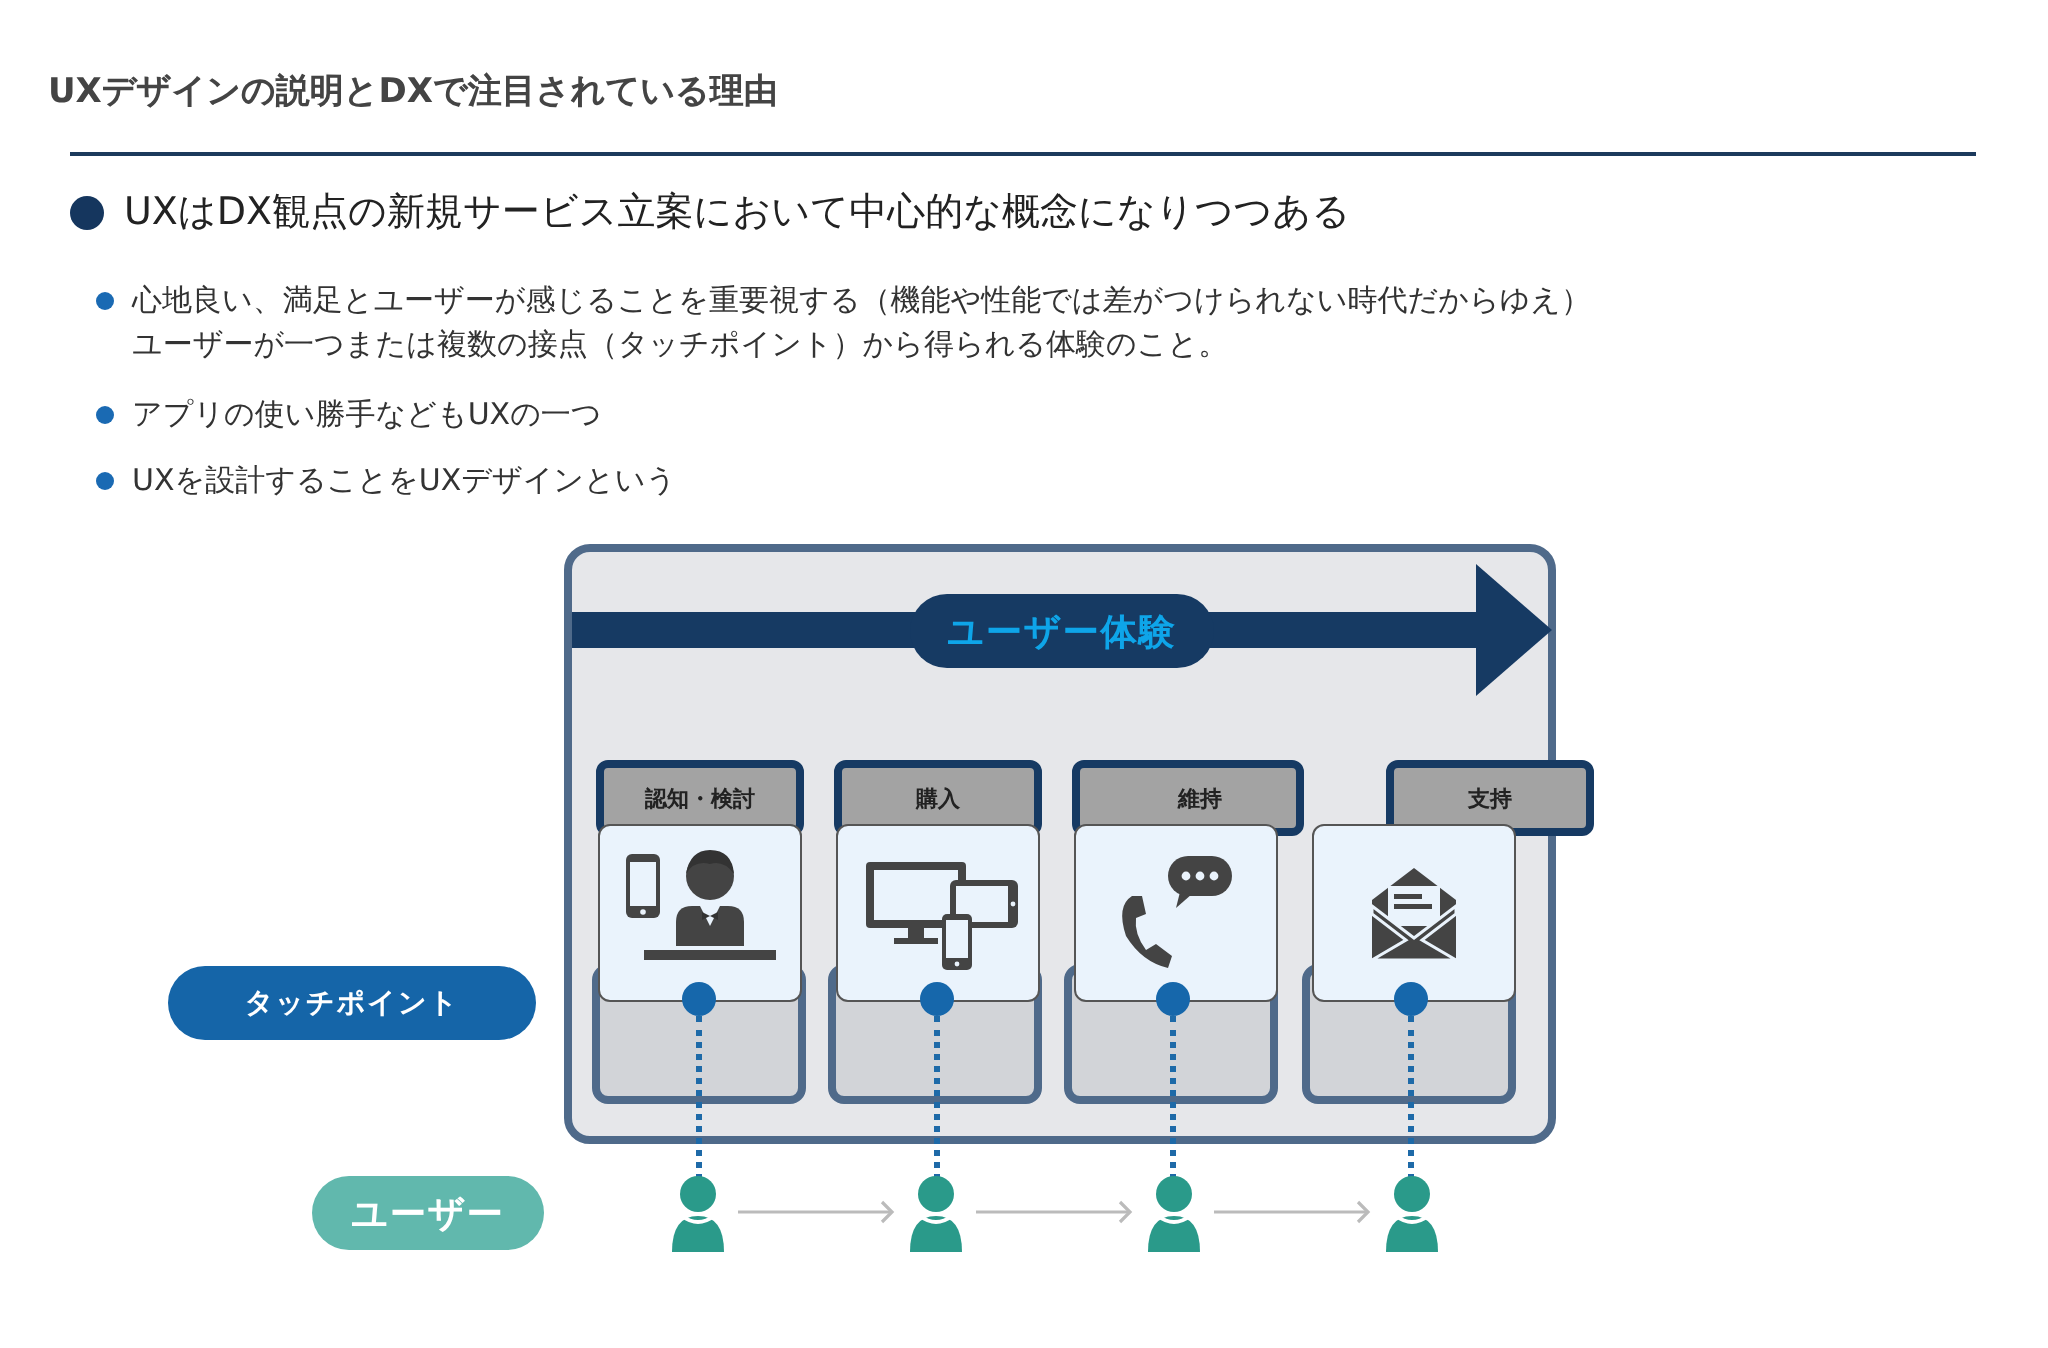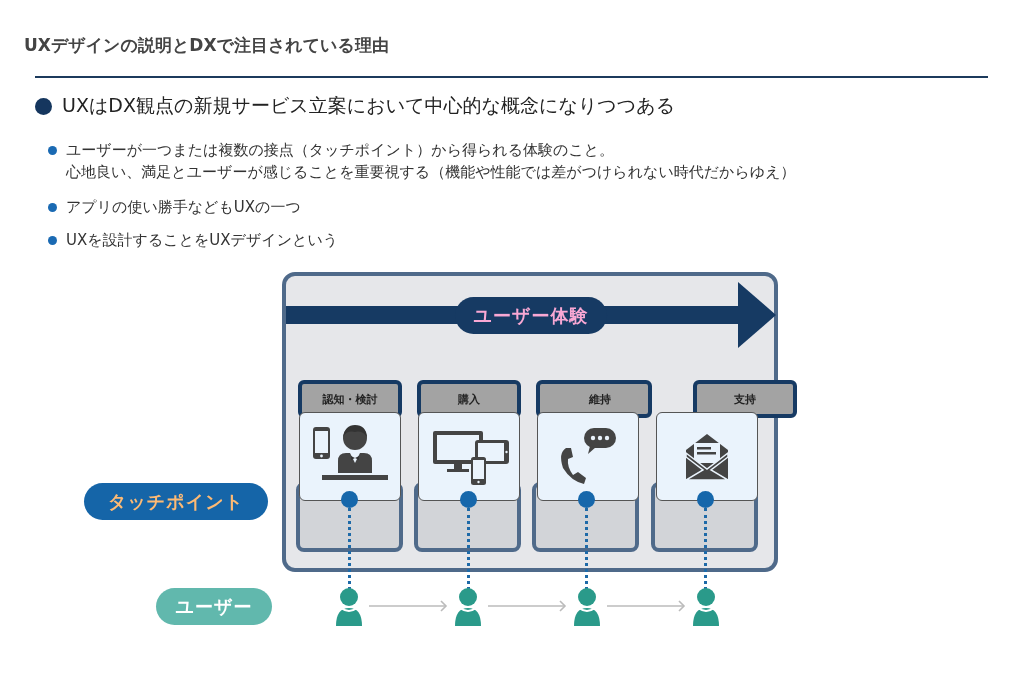--- a/index.html
+++ b/index.html
@@ -9,57 +9,57 @@
   #page-title { left:24px; top:34px; font-size:17px; font-weight:bold; color:#444; letter-spacing:0px; }
   #title-rule { left:35px; top:76px; width:953px; height:2px; background:#1c3a5c; }
   #heading { left:35px; top:93px; font-size:19px; font-weight:normal; color:#222; display:flex; align-items:center; }
   #heading .dot { width:17px; height:17px; border-radius:50%; background:#15365e; margin-right:10px; }
   .bullet { position:absolute; left:48px; font-size:15px; color:#333; line-height:22px; }
   .bullet .bdot { position:absolute; left:0; top:7px; width:9px; height:9px; border-radius:50%; background:#1a6ab3; }
   .bullet .btext { margin-left:18px; display:block; }
 
   #frame { left:282px; top:272px; width:488px; height:292px; border:4px solid #4f6a8a; border-radius:13px; background:#e6e7ea; }
   #arrow-svg { left:286px; top:276px; width:490px; height:80px; }
-  #ux-pill { left:455px; top:297px; width:152px; height:37px; border-radius:19px; background:#163a63; color:#f9a8d4;
+  #ux-pill { left:455px; top:297px; width:152px; height:37px; border-radius:19px; background:#163a63; color:#0ea5e9;
              font-size:18px; font-weight:bold; display:flex; align-items:center; justify-content:center; letter-spacing:1px; }
 
   .stage { position:absolute; top:360px; width:96px; height:30px; background:#a3a3a3; border:4px solid #163a63; border-radius:6px;
            font-size:11px; font-weight:bold; color:#222; display:flex; align-items:center; justify-content:center; box-sizing:content-box;margin-top:20px; }
   .stage .tip { position:absolute; left:50%; bottom:-11px; margin-left:-6px; width:0; height:0;
                 border-left:6px solid transparent; border-right:6px solid transparent; border-top:7px solid #163a63; }
 
   .tp-base { position:absolute; top:482px; width:99px; height:62px; background:#d2d4d8; border:4px solid #4f6a8a; border-radius:8px; }
   .tp-card { position:absolute; top:412px; width:100px; height:87px; background:#eaf3fc; border:1.5px solid #555; border-radius:6px; }
   .tp-card svg { position:absolute; left:0; top:0; }
   .tp-dot { position:absolute; top:491px; width:17px; height:17px; border-radius:50%; background:#1667ab; }
   .tp-line { position:absolute; top:508px; width:0; height:82px; border-left:3px dotted #1e6aa8; }
 
   .user { position:absolute; top:586px; width:28px; height:42px; }
   .flow-arrow { position:absolute; top:600px; height:12px; }
 
-  #touchpoint-pill { left:84px; top:483px; width:184px; height:37px; border-radius:19px; background:#1565a8; color:#fdba74;
-                     font-size:18px; font-weight:bold; display:flex; align-items:center; justify-content:center; letter-spacing:1px; }
+  #touchpoint-pill { left:84px; top:483px; width:184px; height:37px; border-radius:19px; background:#1565a8; color:#ffffff;
+                     font-size:14px; font-weight:bold; display:flex; align-items:center; justify-content:center; letter-spacing:1px; }
   #user-pill { left:156px; top:588px; width:116px; height:37px; border-radius:19px; background:#61b8ad; color:#fff;
                font-size:18px; font-weight:bold; display:flex; align-items:center; justify-content:center; letter-spacing:1px; }
 </style>
 </head>
 <body>
 
 <div id="page-title" class="abs">UXデザインの説明とDXで注目されている理由</div>
 <div id="title-rule" class="abs"></div>
 
 <div id="heading" class="abs">
   <span class="dot"></span>
   <span>UXはDX観点の新規サービス立案において中心的な概念になりつつある</span>
 </div>
 
 <div class="bullet" style="top:139px;">
   <span class="bdot"></span>
+  <span class="btext">心地良い、満足とユーザーが感じることを重要視する（機能や性能では差がつけられない時代だからゆえ）</span>
   <span class="btext">ユーザーが一つまたは複数の接点（タッチポイント）から得られる体験のこと。</span>
-  <span class="btext">心地良い、満足とユーザーが感じることを重要視する（機能や性能では差がつけられない時代だからゆえ）</span>
 </div>
 <div class="bullet" style="top:196px;">
   <span class="bdot"></span>
   <span class="btext">アプリの使い勝手などもUXの一つ</span>
 </div>
 <div class="bullet" style="top:229px;">
   <span class="bdot"></span>
   <span class="btext">UXを設計することをUXデザインという</span>
 </div>
 

